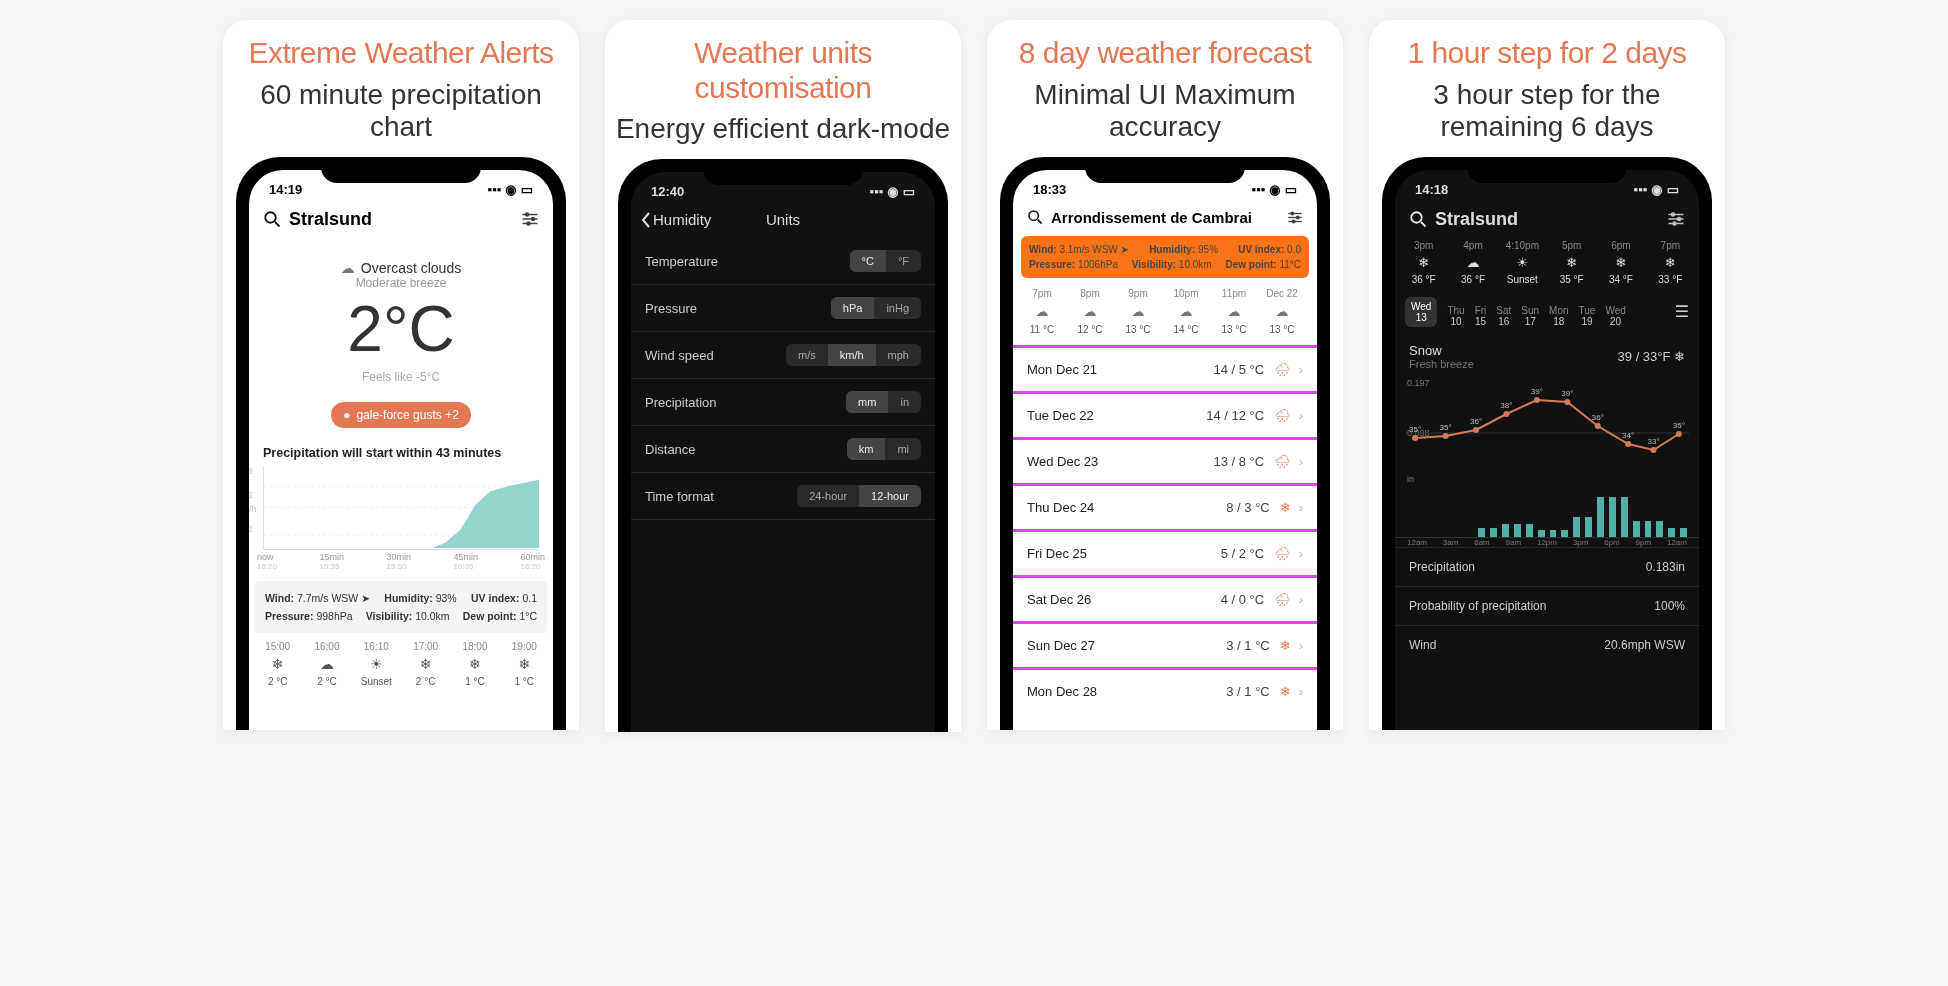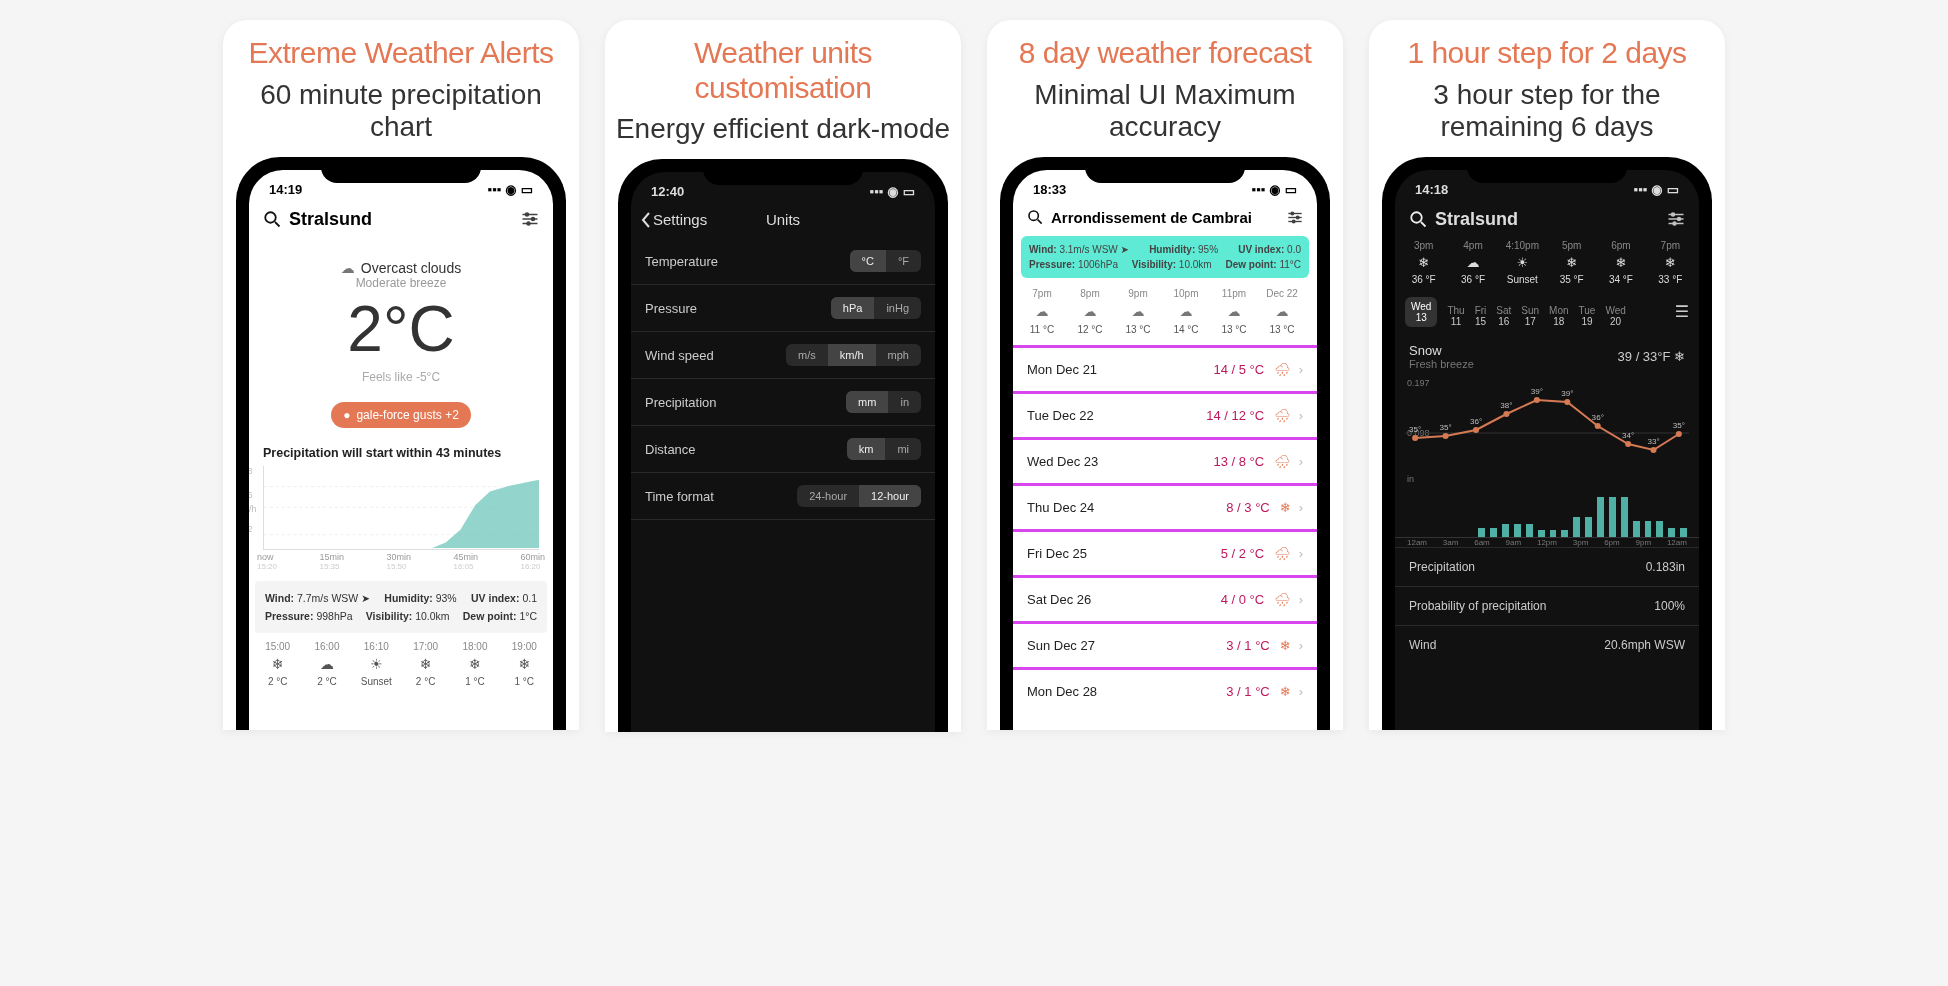--- a/index.html
+++ b/index.html
@@ -46,30 +46,30 @@
   
   .p2 .nav { display:flex; align-items:center; justify-content:center; position:relative; padding:6px 10px 10px 10px; font-size:15px;}
   .p2 .nav .back { position:absolute; left:10px; display:flex; align-items:center; gap:2px; color:#ddd; }
   .p2 .nav .ttl { font-weight:500; }
   .p2 .srow { display:flex; align-items:center; justify-content:space-between; padding:12px 14px; border-bottom:1px solid #2a2a2a; font-size:13px; color:#ccc;}
   .p2 .seg { display:flex; background:#2a2a2a; border-radius:6px; overflow:hidden;}
   .p2 .seg span { padding:5px 12px; font-size:11px; color:#aaa;}
   .p2 .seg span.sel { background:#444; color:#eee;}
 
   
-  .p3 .metrics { background:#5eead4; margin:0 8px; border-radius:6px; padding:6px 8px; font-size:10px; color:#444;}
+  .p3 .metrics { background:#f97316; margin:0 8px; border-radius:6px; padding:6px 8px; font-size:10px; color:#444;}
   .p3 .metrics .mrow { display:flex; justify-content:space-between; padding:2px 0;}
   .p3 .hourly { display:flex; gap:6px; padding:10px 8px; overflow:hidden;}
   .p3 .hc { text-align:center; width:42px; font-size:10px; color:#555;}
   .p3 .hc .lab { color:#888;}
   .p3 .hc .ic { font-size:13px; margin:5px 0; color:#777;}
   .p3 .daylist { }
   .p3 .drow { display:flex; align-items:center; padding:14px 14px; font-size:13px; color:#222; border-top:3px solid #d946ef;}
   .p3 .drow .dn { flex:1; }
-  .p3 .drow .tv { color:#be185d; margin-right:10px;}
+  .p3 .drow .tv { color:#404040; margin-right:10px;}
   .p3 .drow .ic { font-size:13px; margin-right:8px; color:#e47855;}
   .p3 .drow .chev { color:#bbb;}
 
   
   .p4 .hdr { padding-bottom:6px;}
   .p4 .hourly { display:flex; gap:8px; padding:4px 8px 6px 8px;}
   .p4 .hc { text-align:center; width:44px; font-size:10px; color:#aaa;}
   .p4 .hc .lab { color:#888;}
   .p4 .hc .ic { font-size:13px; margin:4px 0; color:#ddd;}
   .p4 .hc .tv { color:#ddd;}
@@ -233,21 +233,21 @@
           <span>▪▪▪</span>
           <span>◉</span>
           <span>▭</span>
         </span>
       </div>
       <div class="nav">
         <span class="back">
           <svg width="10" height="16" viewBox="0 0 10 16" fill="none" stroke="#ddd" stroke-width="2">
                 <polyline points="8,1 2,8 8,15"></polyline>
               </svg>
-          <span>Settings</span>
+          <span>Humidity</span>
         </span>
         <span class="ttl">Units</span>
       </div>
       <div id="p2rows">
             <div class="srow">
               <span>Temperature</span>
               <div class="seg">
                 <span class="sel">°C</span>
                 <span>°F</span>
               </div>
@@ -493,21 +493,21 @@
             </div>
           </div>
 
       <div class="daypills" id="p4d">
             <div class="dp sel">
               <div>Wed</div>
               <div class="n">13</div>
             </div>
             <div class="dp">
               <div>Thu</div>
-              <div class="n">11</div>
+              <div class="n">10</div>
             </div>
             <div class="dp">
               <div>Fri</div>
               <div class="n">15</div>
             </div>
             <div class="dp">
               <div>Sat</div>
               <div class="n">16</div>
             </div>
             <div class="dp">

